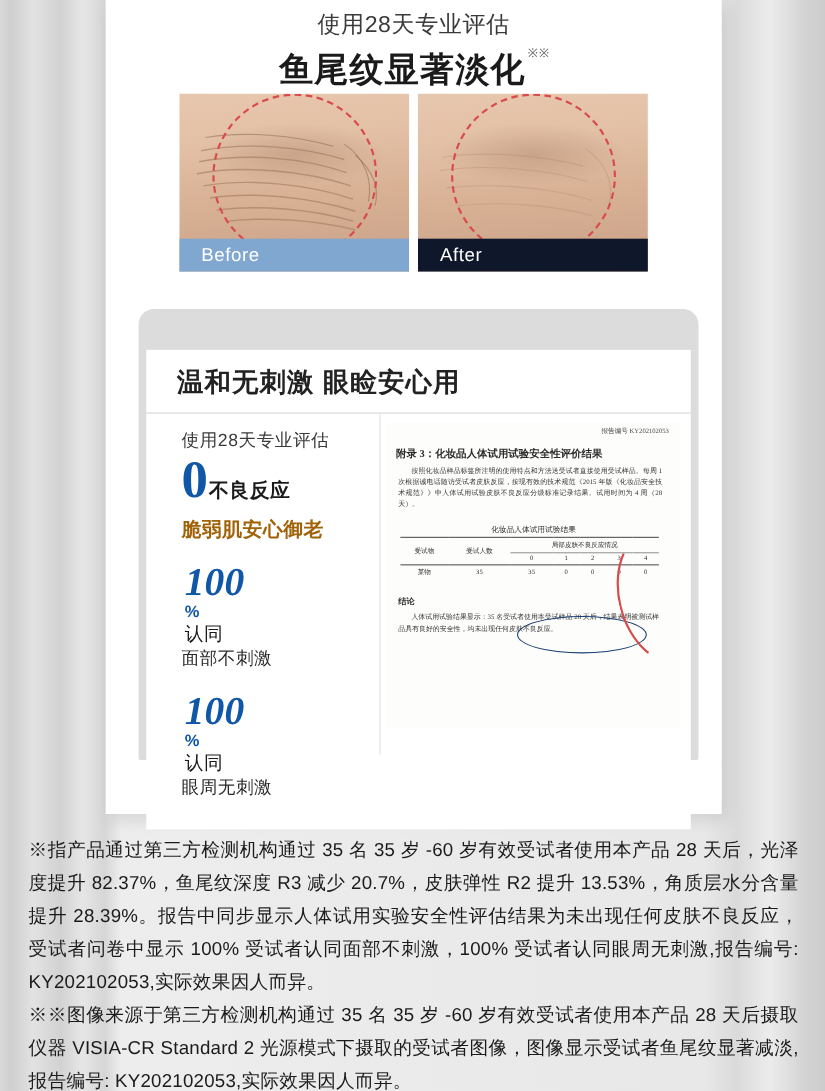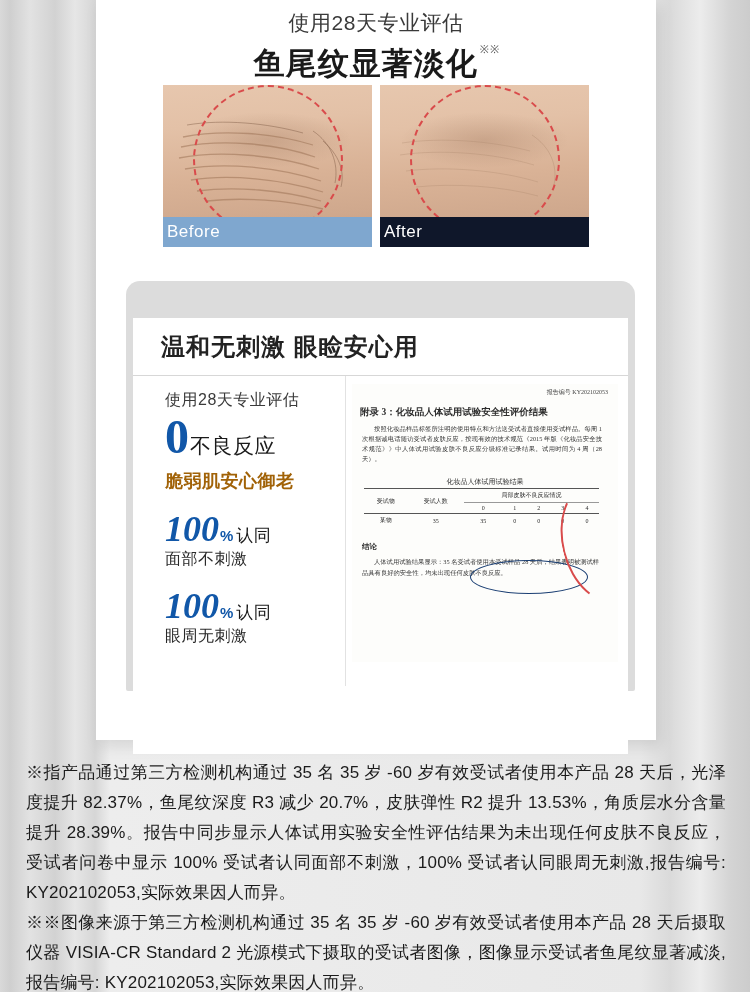--- a/index.html
+++ b/index.html
@@ -104,21 +104,21 @@
   }
   .cap {
     position: absolute;
     left: 0; bottom: 0;
     width: 100%;
     height: 30px;
     display: flex;
     align-items: center;
     color: #fff;
     font-size: 17px;
-    padding-left: 4px;
+    padding-left: 20px;
     box-sizing: border-box;
     letter-spacing: 0.5px;
   }
   .cap-before { background: #7fa7cf; }
   .cap-after  { background: #0f172a; }
   .dashed-circle {
     position: absolute;
     left: 50%;
     top: 46%;
     transform: translate(-50%, -50%);
@@ -196,40 +196,41 @@
   }
   .zero {
     font-family: "Liberation Serif", serif;
     font-size: 48px;
     font-weight: bold;
     color: #1157a8;
     line-height: 48px;
     letter-spacing: -1px;
   }
   .zero-label {
-    font-size: 21px;
-    font-weight: normal;
+    font-size: 18px;
+    font-weight: bold;
     color: #1a1a1a;
     margin-left: 2px;
     letter-spacing: 0.5px;
     text-align: center;
   }
   .l-line3 {
     font-size: 18px;
     font-weight: bold;
     color: #a16207;
     letter-spacing: 0.5px;
     margin-top: 8px;
   }
   .blk {
     margin-top: 17px;
   }
   .hundred-row {
     display: flex;
     align-items: baseline;
+    flex-direction: column;
   }
   .hundred {
     font-family: "Liberation Serif", serif;
     font-size: 36px;
     font-style: italic;
     font-weight: bold;
     color: #1157a8;
     line-height: 38px;
   }
   .pct {

